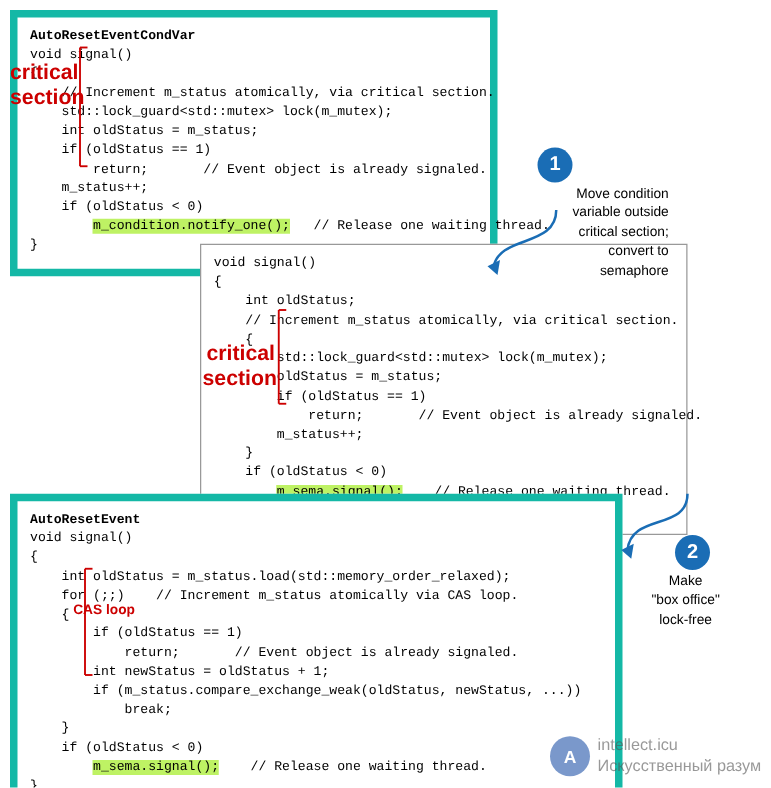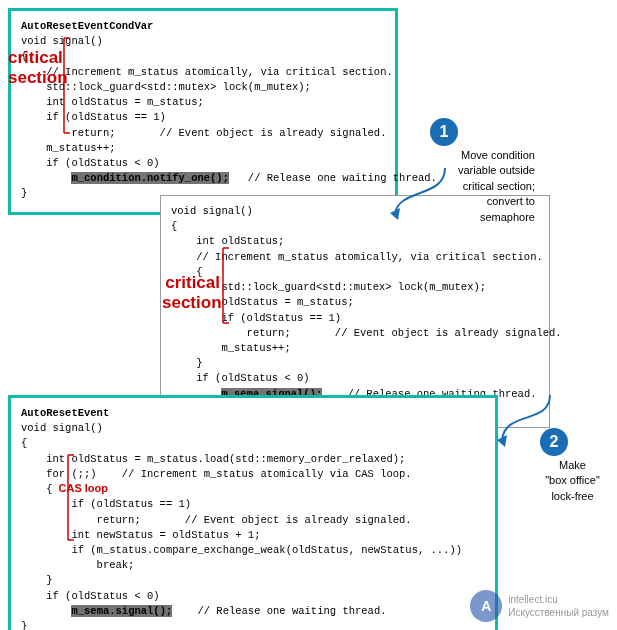--- a/index.html
+++ b/index.html
@@ -16,36 +16,35 @@
     .main-container {
       width: 617px;
       height: 630px;
       position: relative;
       background: #fff;
     }
 
     
     .code-box {
       background: #fff;
-      border: 3px solid #14b8a6;
+      border: 6px solid #14b8a6;
       position: absolute;
     }
 
     .code-content {
       font-family: 'Courier New', Courier, monospace;
       font-size: 10.5px;
       line-height: 1.45;
       color: #000;
       white-space: pre;
     }
 
     .highlight-yellow {
-      background: #737373;
+      background: #bef264;
       display: inline;
-      font-weight: bold;
     }
 
     
     .block-top {
       top: 8px;
       left: 8px;
       width: 390px;
       padding: 8px 10px 10px 10px;
     }
 
@@ -135,21 +134,21 @@
 
     .annotation-text-1 {
       top: 148px;
       left: 415px;
       width: 120px;
       text-align: right;
     }
 
     .annotation-text-2 {
       top: 458px;
-      left: 530px;
+      left: 506px;
       width: 85px;
     }
 
     
     .watermark {
       position: absolute;
       bottom: 8px;
       right: 8px;
       display: flex;
       align-items: center;
@@ -164,21 +163,21 @@
       color: white;
       font-weight: bold;
       font-size: 14px;
       display: flex;
       align-items: center;
       justify-content: center;
       margin-right: 6px;
     }
 
     .watermark-text {
-      font-size: 10px;
+      font-size: 13px;
       color: #555;
       line-height: 1.3;
     }
   </style>
 </head>
 <body>
 
 <div class="main-container">
 
   <div class="code-box block-top">

